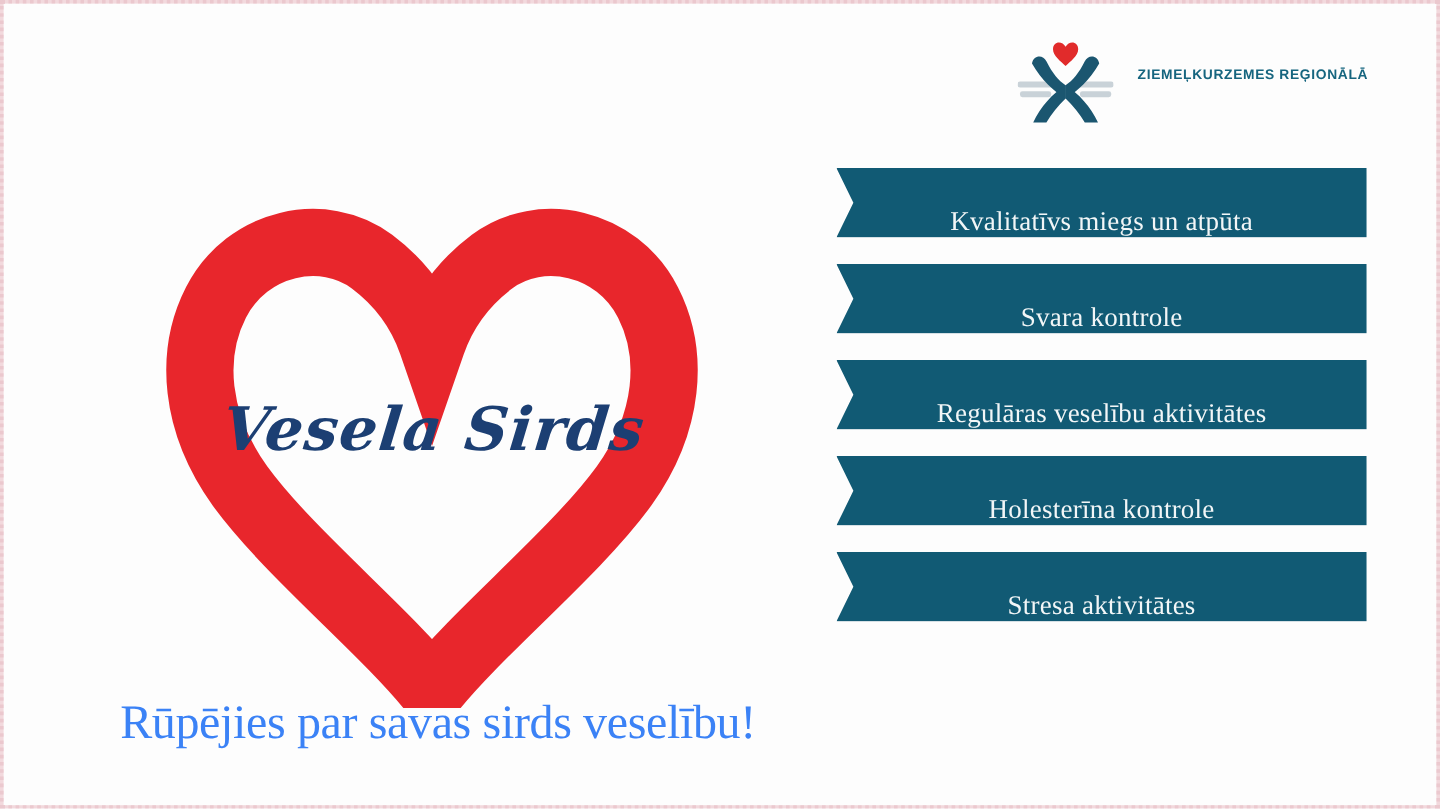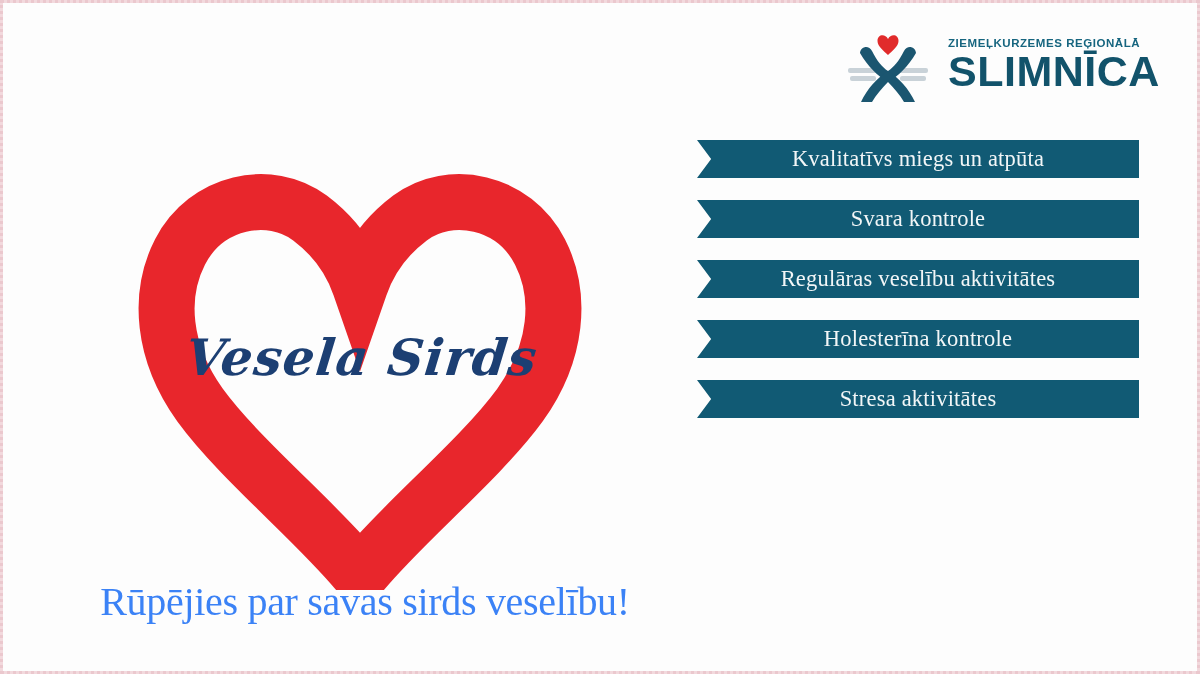--- a/index.html
+++ b/index.html
@@ -129,26 +129,26 @@
     position: absolute;
     left: 697px;
     top: 140px;
     width: 442px;
     display: flex;
     flex-direction: column;
     gap: 22px;
   }
   .ribbon {
     position: relative;
-    height: 38px;
+    height: 58px;
     width: 442px;
     background: #115a74;
     color: #f2f6f7;
     display: flex;
-    align-items: center;
+    align-items: flex-end;
     justify-content: center;
     font-family: "Liberation Serif", serif;
     font-size: 22.5px;
     letter-spacing: .2px;
     white-space: nowrap;
     -webkit-clip-path: polygon(0% 0%, 100% 0%, 100% 100%, 0% 100%, 3.2% 50%);
     clip-path: polygon(0% 0%, 100% 0%, 100% 100%, 0% 100%, 3.2% 50%);
     filter: drop-shadow(2px 3px 2px rgba(30,60,80,.18));
   }
   .ribbon-label { pointer-events: none; }
@@ -190,21 +190,20 @@
                    L 13 76 C 19 63, 29 52, 40 45 Z"></path>
 
           <path d="M40 45 L 40 56 C 46 62, 52 69, 56 76
                    L 67 76 C 61 63, 51 52, 40 45 Z"></path>
         </g>
       </svg>
     </div>
 
     <div id="logo-text">
       <div id="logo-sub">ZIEMEĻKURZEMES REĢIONĀLĀ</div>
-      <div id="logo-main">SLIMNĪCA</div>
     </div>
   </div>
 
   <div id="heart-wrap">
     <svg width="480" height="490" viewBox="0 0 480 490" xmlns="http://www.w3.org/2000/svg">
       <path d="M240 475
                C 200 425, 120 360, 80 305
                C 42 252, 38 195, 60 152
                C 86 101, 150 88, 190 118
                C 214 136, 231 160, 240 186

